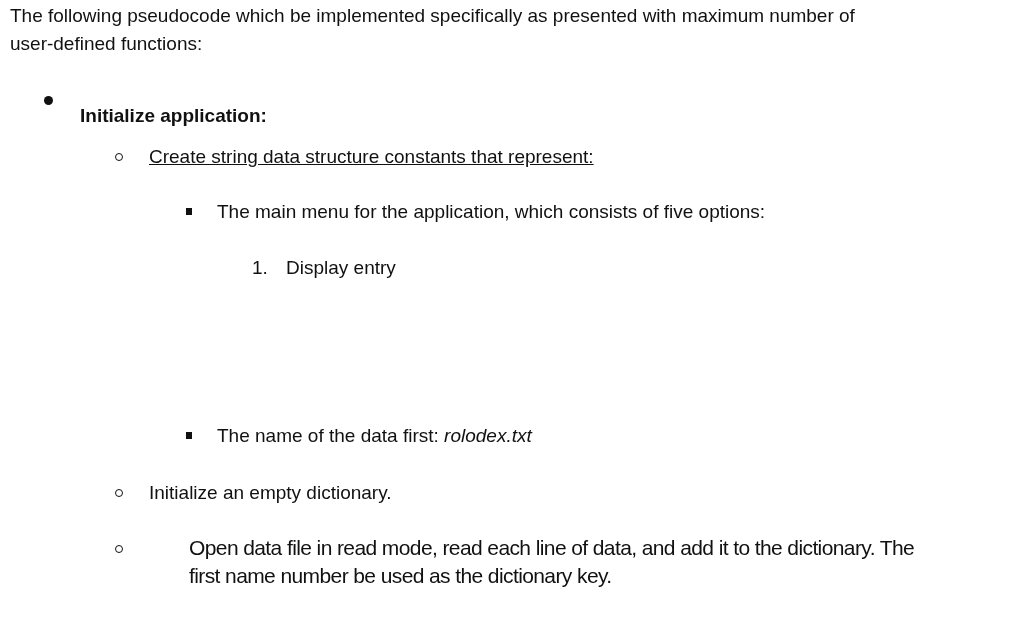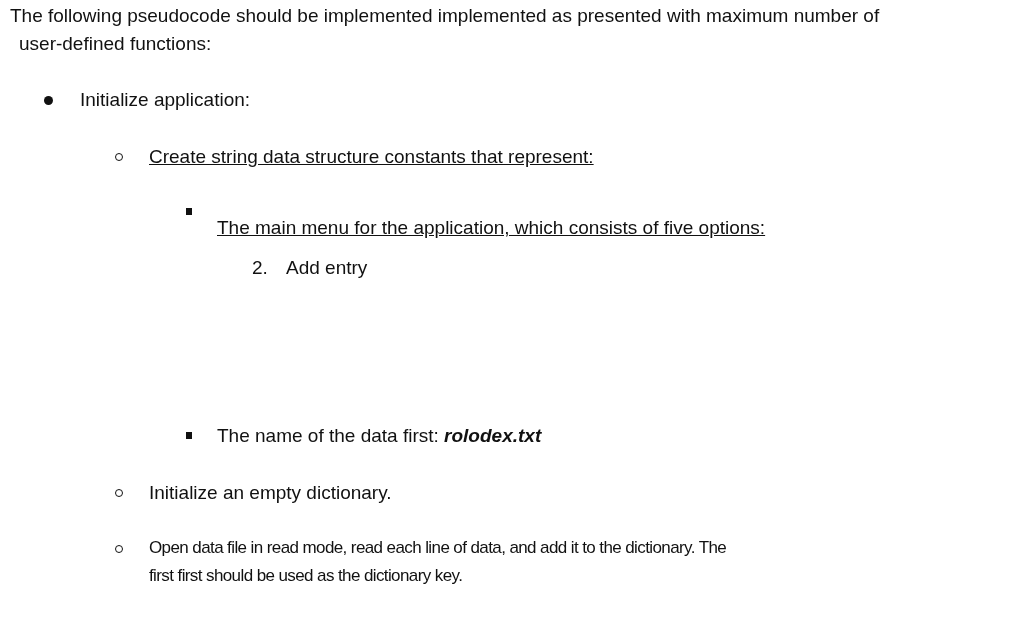--- a/index.html
+++ b/index.html
@@ -30,47 +30,48 @@
       border-radius: 50%;
       border: 1.4px solid #111;
       box-sizing: border-box;
     }
     .bullet-square {
       position: absolute;
       width: 6px; height: 7px;
       background: #111;
     }
     .num { display: inline-block; width: 34px; }
-    .bolditalic { font-weight: bold; font-style: italic; }
+    .bolditalic { font-weight: normal; font-style: italic; }
     .condensed {
-      font-size: 17px;
+      font-size: 21px;
       letter-spacing: -0.6px;
       transform-origin: left top;
+      margin-left: 40px;
     }
   </style>
 </head>
 <body>
 
-<div class="abs line" style="left:10px; top:2px;">The following pseudocode should be implemented implemented as presented with maximum number of</div>
-<div class="abs line" style="left:10px; top:30px;margin-left:9px;">user-defined functions:</div>
+<div class="abs line" style="left:10px; top:2px;">The following pseudocode which be implemented specifically as presented with maximum number of</div>
+<div class="abs line" style="left:10px; top:30px;">user-defined functions:</div>
 
 <span class="bullet-disc" style="left:44px; top:96px;"></span>
-<div class="abs line" style="left:80px; top:86px;">Initialize application:</div>
+<div class="abs line" style="left:80px; top:102px;font-weight:bold;">Initialize application:</div>
 
 <span class="bullet-circle" style="left:115px; top:153px;"></span>
 <div class="abs line" style="left:149px; top:143px;text-decoration:underline;">Create string data structure constants that represent:</div>
 
 <span class="bullet-square" style="left:186px; top:208px;"></span>
-<div class="abs line" style="left:217px; top:214px;text-decoration:underline;">The main menu for the application, which consists of five options:</div>
+<div class="abs line" style="left:217px; top:198px;">The main menu for the application, which consists of five options:</div>
 
 <div class="abs" style="left:252px; top:254px; line-height:28px;">
-  <div><span class="num">2.</span><span>Add entry</span></div>
+  <div><span class="num">1.</span><span>Display entry</span></div>
 </div>
 
 <span class="bullet-square" style="left:186px; top:432px;"></span>
 <div class="abs line" style="left:217px; top:422px;"><span>The name of the data first: </span><span class="bolditalic">rolodex.txt</span></div>
 
 <span class="bullet-circle" style="left:115px; top:489px;"></span>
 <div class="abs line" style="left:149px; top:479px;">Initialize an empty dictionary.</div>
 
 <span class="bullet-circle" style="left:115px; top:545px;"></span>
 <div class="abs line condensed" style="left:149px; top:534px;">Open data file in read mode, read each line of data, and add it to the dictionary. The</div>
-<div class="abs line condensed" style="left:149px; top:562px;">first first should be used as the dictionary key.</div>
+<div class="abs line condensed" style="left:149px; top:562px;">first name number be used as the dictionary key.</div>
 
 </body></html>

